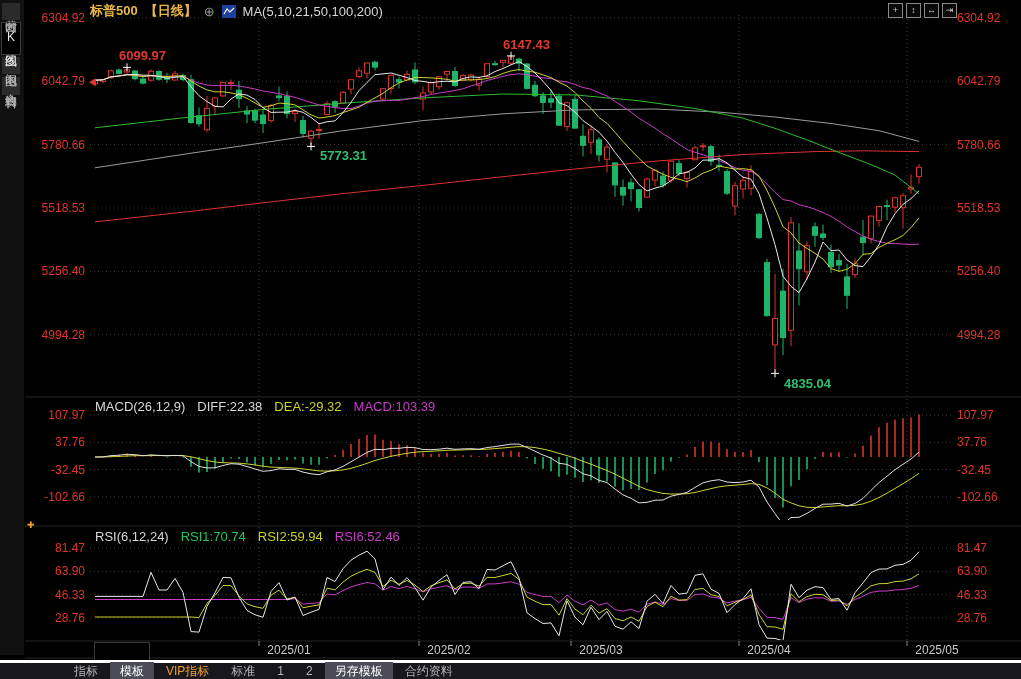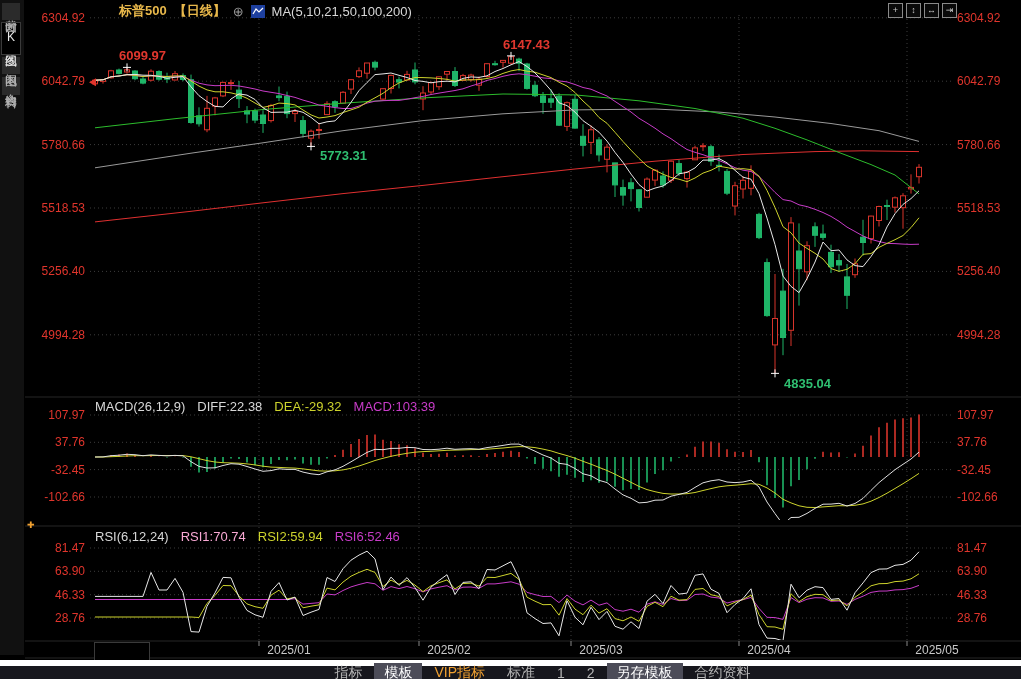--- a/index.html
+++ b/index.html
@@ -13,42 +13,42 @@
   .hdr{position:absolute;left:90px;top:2px;height:18px;display:flex;align-items:center;gap:7px;
     font-size:13px;z-index:10;white-space:nowrap;}
   .hdr .title{font-weight:bold;}
   .toolbar{position:absolute;left:888px;top:3px;display:flex;gap:3px;z-index:10;}
   .tbtn{width:13px;height:13px;border:1px solid #8a8a8a;color:#c8c8c8;font-size:9px;line-height:12px;
     text-align:center;background:#0a0a0a;}
   .indhdr{position:absolute;display:flex;gap:12px;font-size:13px;z-index:10;white-space:nowrap;}
   .periodcell{position:absolute;left:94px;top:642px;border:1px solid #3a3a3a;color:#f0a030;font-weight:bold;
     font-size:12px;padding:16px 9px;height:15px;line-height:17px;z-index:10;background:#000;}
   .tabs{position:absolute;left:0;top:660px;width:1021px;height:19px;background:#17171d;
-    border-top:6px solid #ffffff;display:flex;align-items:center;padding-left:64px;box-sizing:border-box;
-    gap:2px;font-size:14px;z-index:10;justify-content:center;}
+    border-top:3px solid #ffffff;display:flex;align-items:center;padding-left:64px;box-sizing:border-box;
+    gap:2px;font-size:12px;z-index:10;}
   .tab{padding:1px 10px;color:#b5b5b5;}
   .tab.selected{background:#4c4c58;color:#fff;}
   .tab.vip{color:#f0a030;}
   .watermark{position:absolute;right:10px;bottom:12px;font-size:36px;font-weight:bold;color:#dcdcdc;
     letter-spacing:3px;z-index:40;}
   .maicon{display:inline-block;line-height:0;}
 </style>
 </head>
 <body>
 
 <div id="app">
   <div class="sidebar" id="sidebar">
       <div class="side-item">分时图</div>
       <div class="side-item sel">K线图</div>
       <div class="side-item">闪电图</div>
       <div class="side-item">合约资料</div>
     </div>
 
   <div class="hdr" id="hdr">
-    <span class="title" style="color: rgb(232, 184, 75); margin-left: 29px;">标普500</span>
+    <span class="title" style="color: rgb(232, 184, 75);">标普500</span>
     <span class="title" style="color: rgb(232, 184, 75);">【日线】</span>
     <span style="color:#9a9a9a;">⊕</span>
     <span class="maicon">
       <svg width="14" height="13">
           <rect width="14" height="13" fill="#1d3f9e"></rect>
           <polyline points="2,9 5,4 8,7 12,3" stroke="#fff" stroke-width="1.2" fill="none"></polyline>
         </svg>
     </span>
     <span style="color:#d8d8d8;text-align:right;">MA(5,10,21,50,100,200)</span>
   </div>
@@ -485,21 +485,21 @@
     </svg>
 
   <div class="indhdr" id="macdhdr" style="left:95px;top:399px;">
       <span style="color: rgb(216, 216, 216);">MACD(26,12,9)</span>
       <span style="color: rgb(216, 216, 216);">DIFF:22.38</span>
       <span style="color: rgb(205, 211, 45);">DEA:-29.32</span>
       <span style="color: rgb(200, 60, 200);">MACD:103.39</span>
     </div>
   <div class="indhdr" id="rsihdr" style="left:95px;top:529px;">
       <span style="color: rgb(216, 216, 216);">RSI(6,12,24)</span>
-      <span style="color: #f9a8d4;">RSI1:70.74</span>
+      <span style="color: #22c55e;">RSI1:70.74</span>
       <span style="color: rgb(205, 211, 45);">RSI2:59.94</span>
       <span style="color: rgb(200, 60, 200);">RSI6:52.46</span>
     </div>
 
   <div class="periodcell">
     <span>日线</span>
     <span style="font-size:9px;">▲</span>
   </div>
 
   <div class="tabs" id="tabs">

